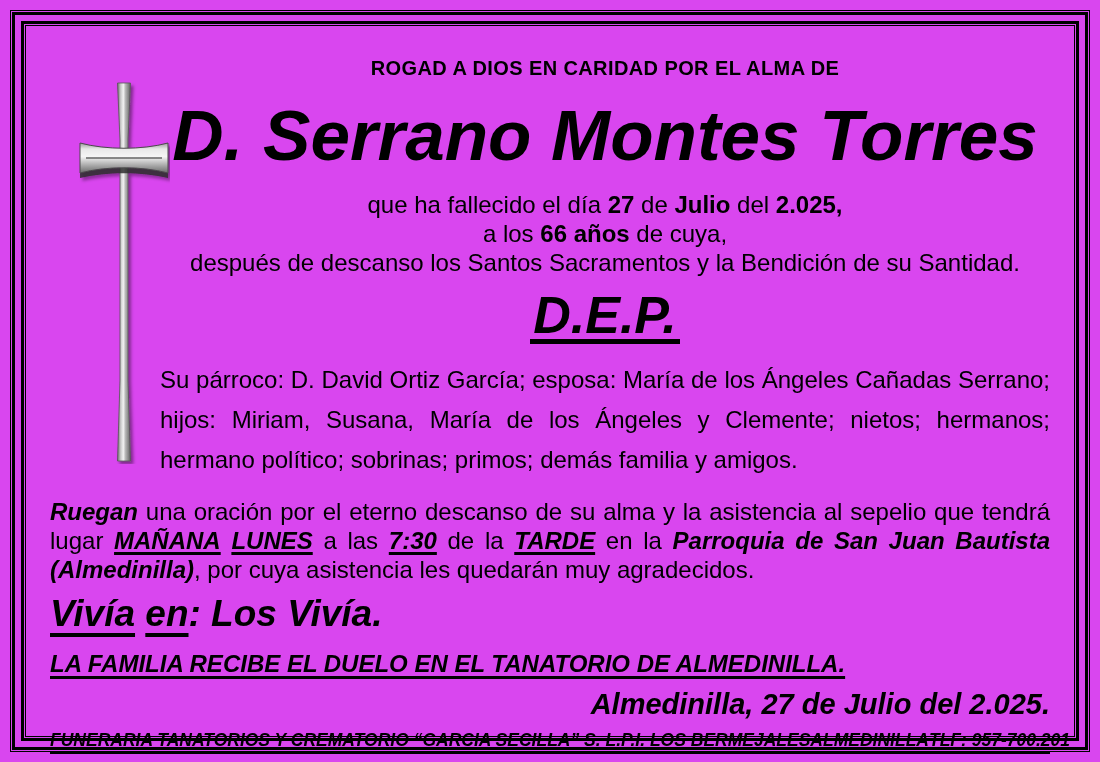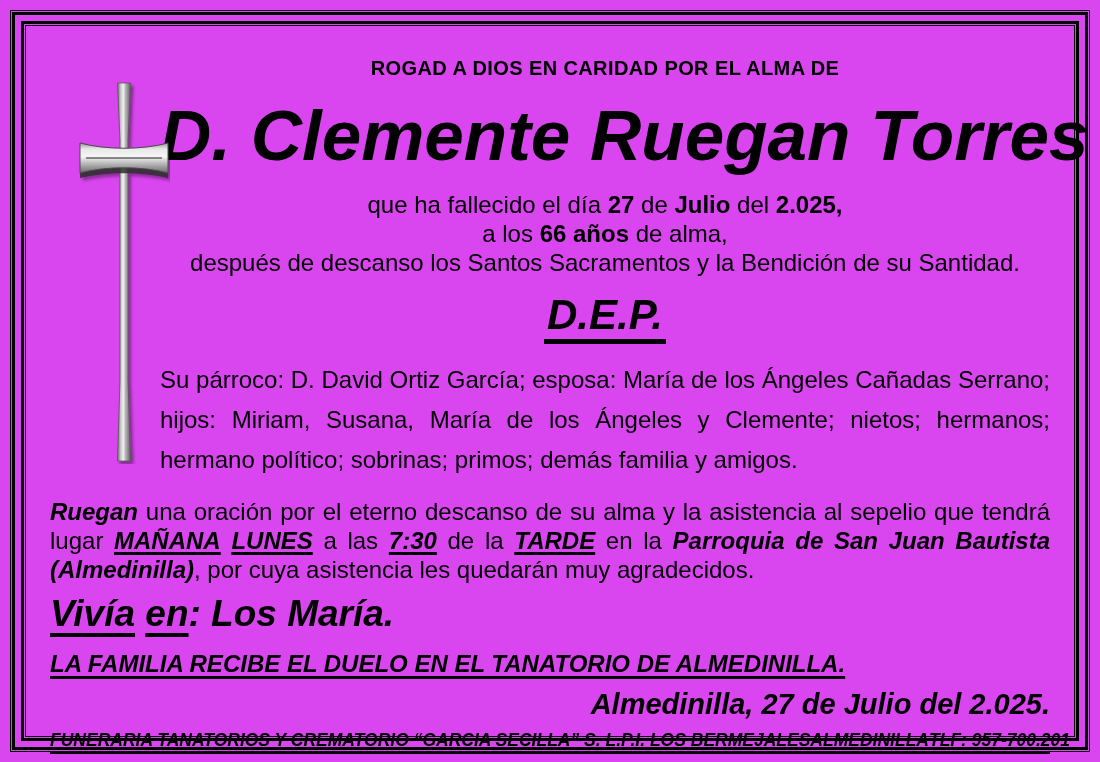--- a/index.html
+++ b/index.html
@@ -13,21 +13,21 @@
   .content{position:absolute;inset:0;padding:30px 24px 0 24px;box-sizing:border-box;}
 
   .cross-wrap{position:absolute;left:52px;top:56px;width:92px;height:382px;}
 
   .top-block{margin-left:110px;text-align:center;}
   .invocation{font-size:20px;font-weight:bold;letter-spacing:.4px;line-height:24px;}
   .deceased{font-size:71px;font-weight:bold;font-style:italic;line-height:80px;margin-top:16px;white-space:nowrap;}
   .death-lines{font-size:24px;line-height:29px;margin-top:14px;}
   .b{font-weight:bold;}
   .dep-line{margin-top:16px;}
-  .dep{display:inline-block;font-size:42px;font-weight:bold;font-style:italic;line-height:44px;
+  .dep{display:inline-block;font-size:52px;font-weight:bold;font-style:italic;line-height:44px;
        border-bottom:5px solid #000;padding:0 3px 2px 3px;}
   .family-par{margin-left:110px;margin-top:16px;font-size:24px;line-height:40px;
               text-align:justify;text-align-last:left;}
   .ruegan-par{margin-top:17px;font-size:24px;line-height:29px;text-align:justify;text-align-last:left;}
   .bi{font-weight:bold;font-style:italic;}
   .u-word{font-weight:bold;font-style:italic;text-decoration:underline;
           text-decoration-thickness:2.5px;text-underline-offset:3px;}
   .residence{margin-top:7px;font-size:37px;font-weight:bold;font-style:italic;line-height:46px;}
   .res-u{text-decoration:underline;text-decoration-thickness:4px;text-underline-offset:7px;}
   .duelo{margin-top:10px;text-align:left;font-size:24px;font-weight:bold;font-style:italic;line-height:34px;}
@@ -43,38 +43,38 @@
 <div class="page">
   <div class="f1">
     <div class="f2">
       <div class="f3">
         <div class="f4">
 
           <div class="content">
 
             <div class="top-block">
               <div class="invocation">ROGAD A DIOS EN CARIDAD POR EL ALMA DE</div>
-              <div class="deceased">D. Clemente Ruegan Torres</div>
+              <div class="deceased">D. Serrano Montes Torres</div>
 
               <div class="death-lines">
                 <div><span>que ha fallecido el día </span><span class="b">27</span><span> de </span><span class="b">Julio</span><span> del </span><span class="b">2.025,</span></div>
-                <div><span>a los </span><span class="b">66 años</span><span> de alma,</span></div>
+                <div><span>a los </span><span class="b">66 años</span><span> de cuya,</span></div>
                 <div>después de descanso los Santos Sacramentos y la Bendición de su Santidad.</div>
               </div>
 
               <div class="dep-line">
                 <span class="dep">D.E.P.</span>
               </div>
             </div>
 
             <div class="family-par">Su párroco: D. David Ortiz García; esposa: María de los Ángeles Cañadas Serrano; hijos: Miriam, Susana, María de los Ángeles y Clemente; nietos; hermanos; hermano político; sobrinas; primos; demás familia y amigos.</div>
 
             <div class="ruegan-par"><span class="bi">Ruegan</span><span> una oración por el eterno descanso de su alma y la asistencia al sepelio que tendrá lugar </span><span class="u-word">MAÑANA</span><span> </span><span class="u-word">LUNES</span><span> a las </span><span class="u-word">7:30</span><span> de la </span><span class="u-word">TARDE</span><span> en la </span><span class="bi">Parroquia de San Juan Bautista (Almedinilla)</span><span>, por cuya asistencia les quedarán muy agradecidos.</span></div>
 
-            <div class="residence"><span class="res-u">Vivía</span><span> </span><span class="res-u">en</span><span>: Los María.</span></div>
+            <div class="residence"><span class="res-u">Vivía</span><span> </span><span class="res-u">en</span><span>: Los Vivía.</span></div>
 
             <div class="duelo"><span>LA FAMILIA RECIBE EL DUELO EN EL TANATORIO DE ALMEDINILLA.</span></div>
 
             <div class="dateline">Almedinilla, 27 de Julio del 2.025.</div>
 
             <div class="footer">
                 <span>FUNERARIA TANATORIOS Y CREMATORIO “GARCIA SECILLA” S. L.</span>
                 <span>P.I. LOS BERMEJALES</span>
                 <span>ALMEDINILLA</span>
                 <span>TLF: 957-700.201</span>

